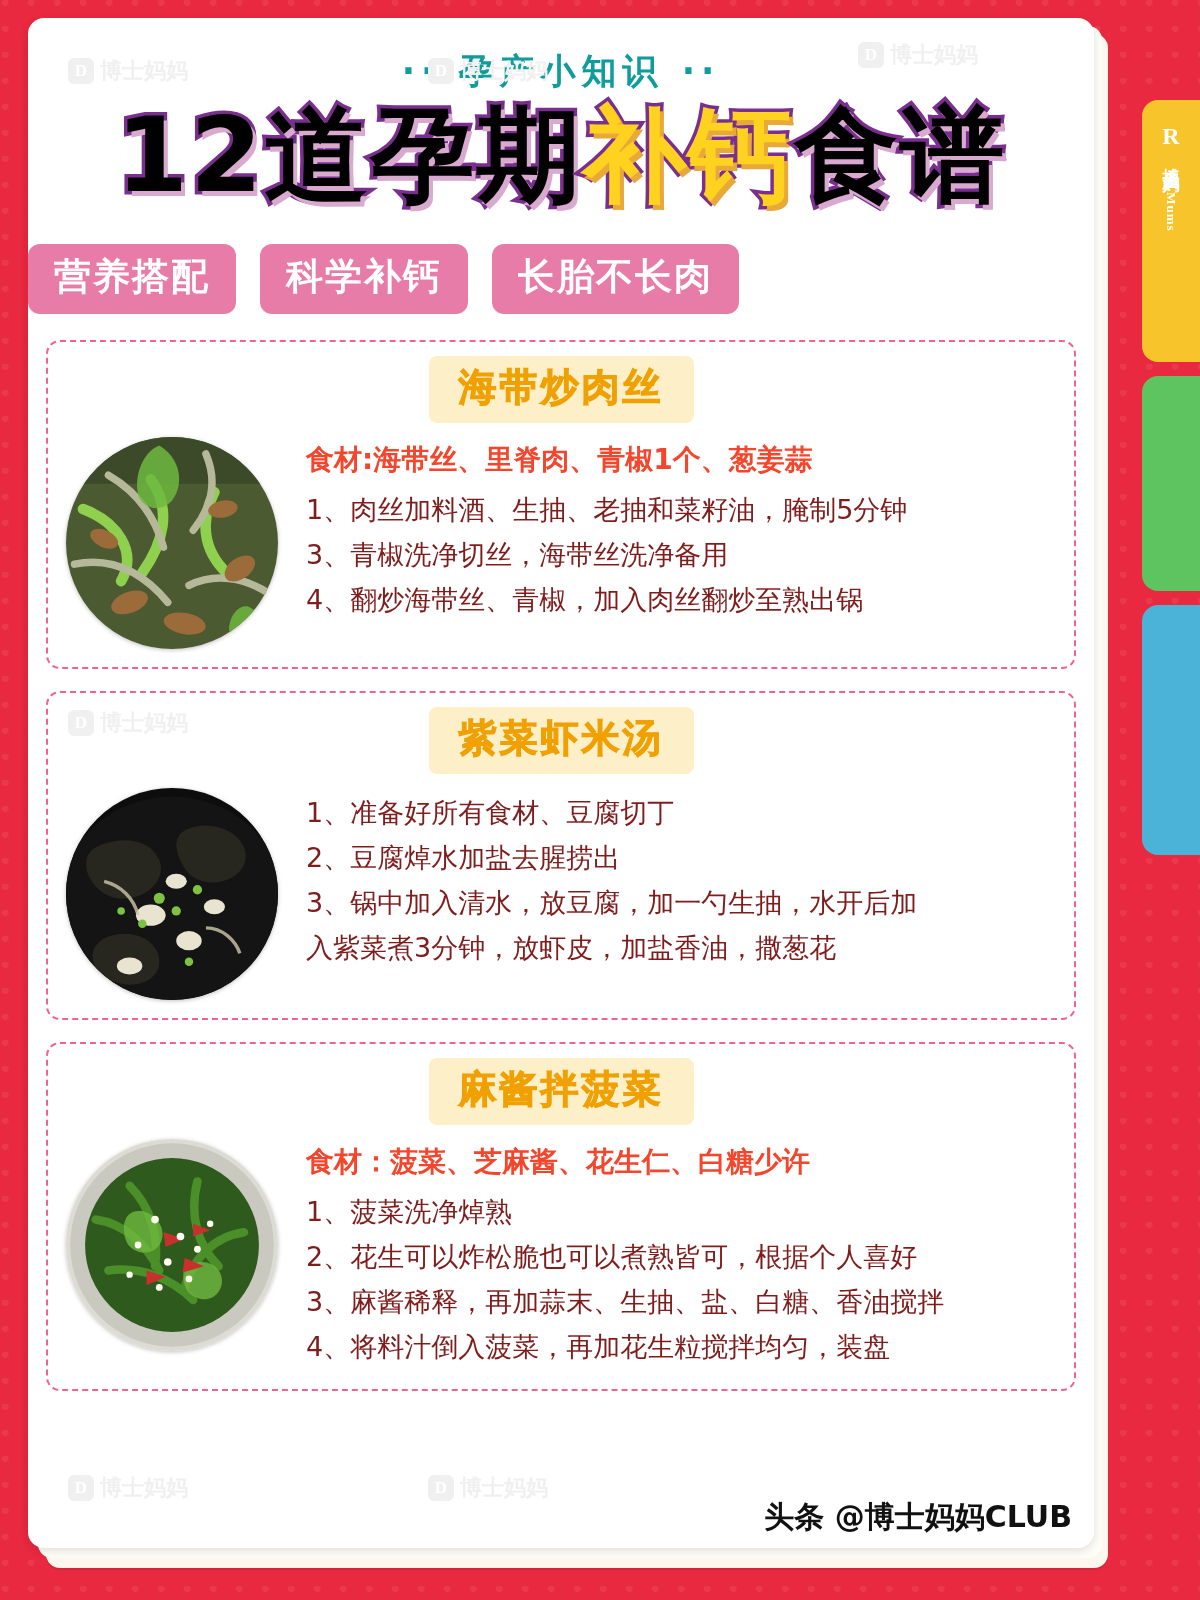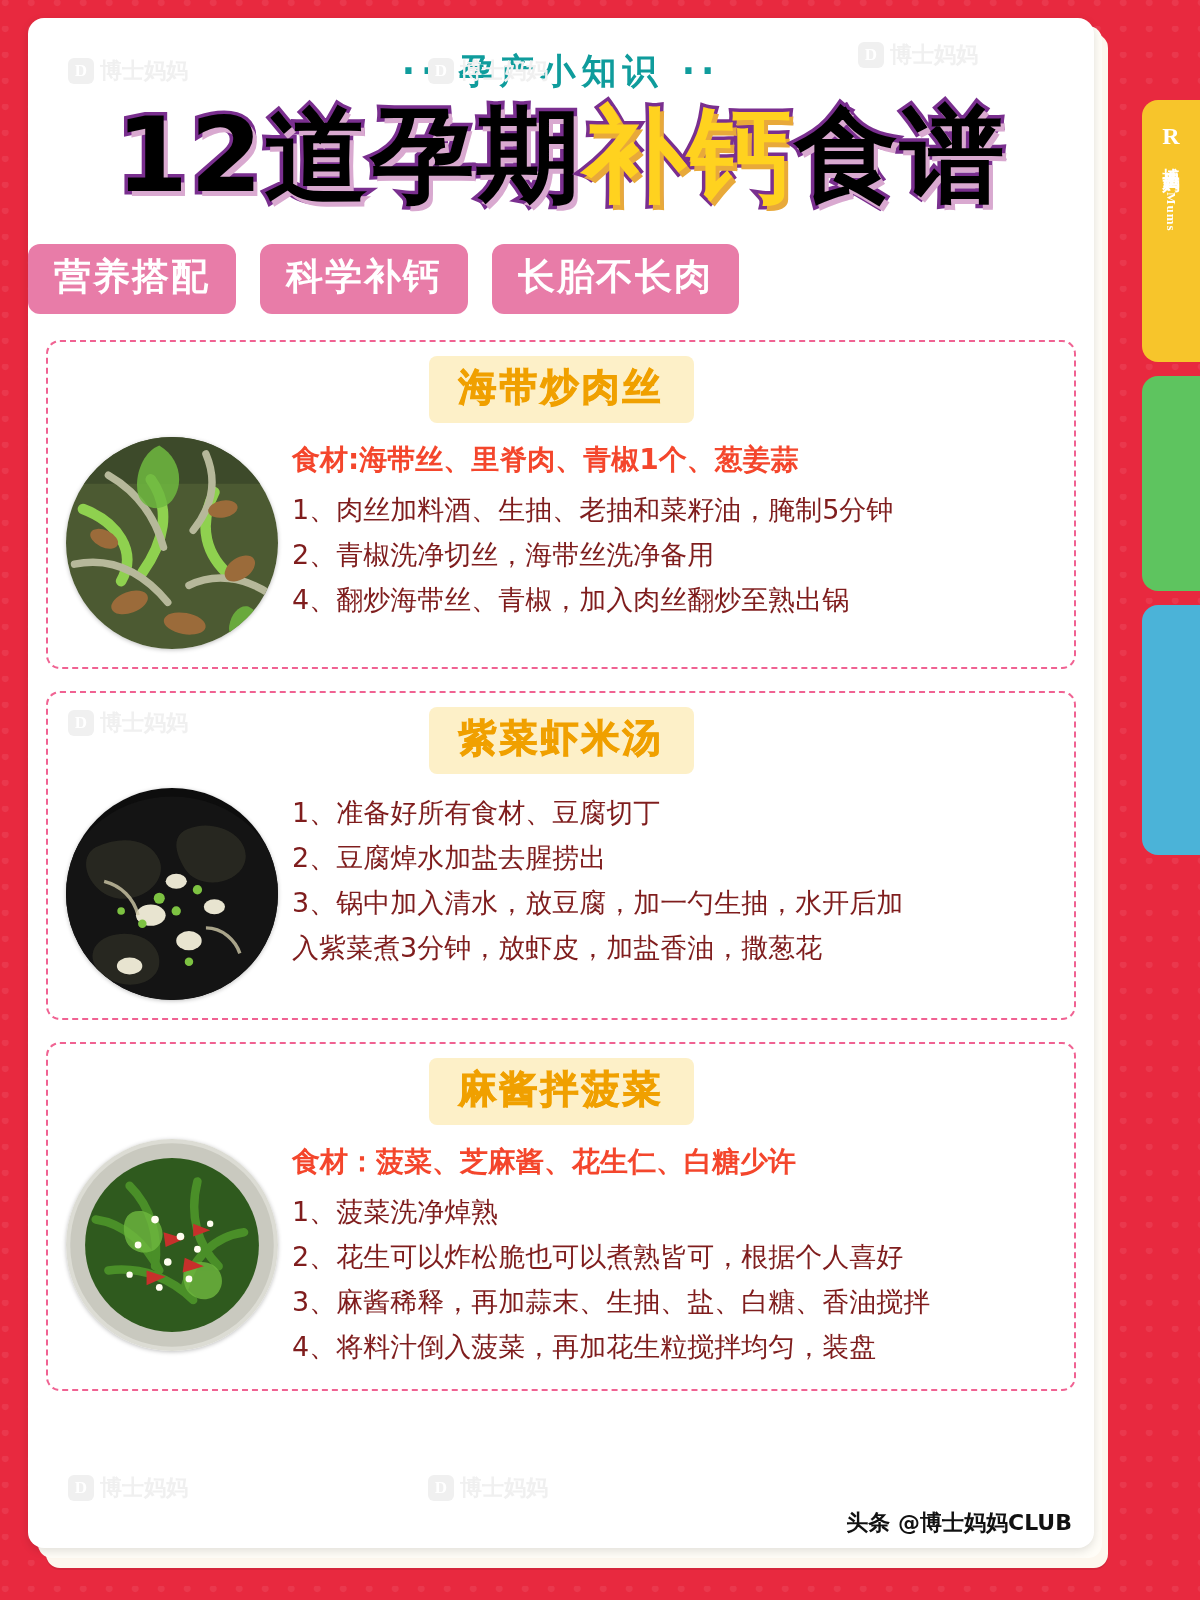--- a/index.html
+++ b/index.html
@@ -129,21 +129,21 @@
     background:#fdf0c8;
     color:#f0a000;
     font-size:38px; font-weight:bold;
     letter-spacing:3px;
     padding:6px 30px 10px;
     border-radius:8px;
     font-family:"DejaVu Sans", sans-serif;
     -webkit-text-stroke:1px #f0a000;
   }
 
-  .recipe-body { display:flex; gap:14px; margin-top:14px; align-items:flex-start; }
+  .recipe-body { display:flex; gap:28px; margin-top:14px; align-items:flex-start; }
 
   .thumb {
     width:212px; height:212px; flex:0 0 212px;
     border-radius:50%;
     overflow:hidden;
     position:relative;
     box-shadow:0 1px 4px rgba(0,0,0,.25);
   }
   .thumb svg { display:block; width:100%; height:100%; }
 
@@ -155,21 +155,21 @@
   }
   .step {
     color:#7f1d1d; font-size:27px;
     line-height:1.52;
     font-family:"DejaVu Sans", sans-serif;
     margin-bottom:4px;
   }
 
   .footer {
     position:absolute; right:22px; bottom:10px;
-    font-size:22px; font-weight:bold; color:#111;
+    font-size:30px; font-weight:bold; color:#111;
     font-family:"DejaVu Sans", sans-serif;
   }
 </style>
 </head>
 <body>
 
 <div class="bg-red"></div>
 
 <div class="tabs">
   <div class="tab yellow">
@@ -256,21 +256,21 @@
             </g>
             <g fill="#6fb83f" opacity=".85">
               <path d="M44 4c10 6 12 18 6 26-5 6-14 4-16-3-2-8 2-20 10-23z"></path>
               <path d="M86 80c8 4 10 14 4 18-6 4-14-2-13-9 1-6 5-10 9-9z"></path>
             </g>
           </svg>
         </div>
         <div class="steps">
           <div class="ingredients">食材:海带丝、里脊肉、青椒1个、葱姜蒜</div>
           <div class="step">1、肉丝加料酒、生抽、老抽和菜籽油，腌制5分钟</div>
-          <div class="step">2、青椒洗净切丝，海带丝洗净备用</div>
+          <div class="step">3、青椒洗净切丝，海带丝洗净备用</div>
           <div class="step">4、翻炒海带丝、青椒，加入肉丝翻炒至熟出锅</div>
         </div>
       </div>
     </div>
 
     <div class="recipe">
       <div class="recipe-title-wrap">
         <div class="recipe-title">紫菜虾米汤</div>
       </div>
       <div class="recipe-body">

